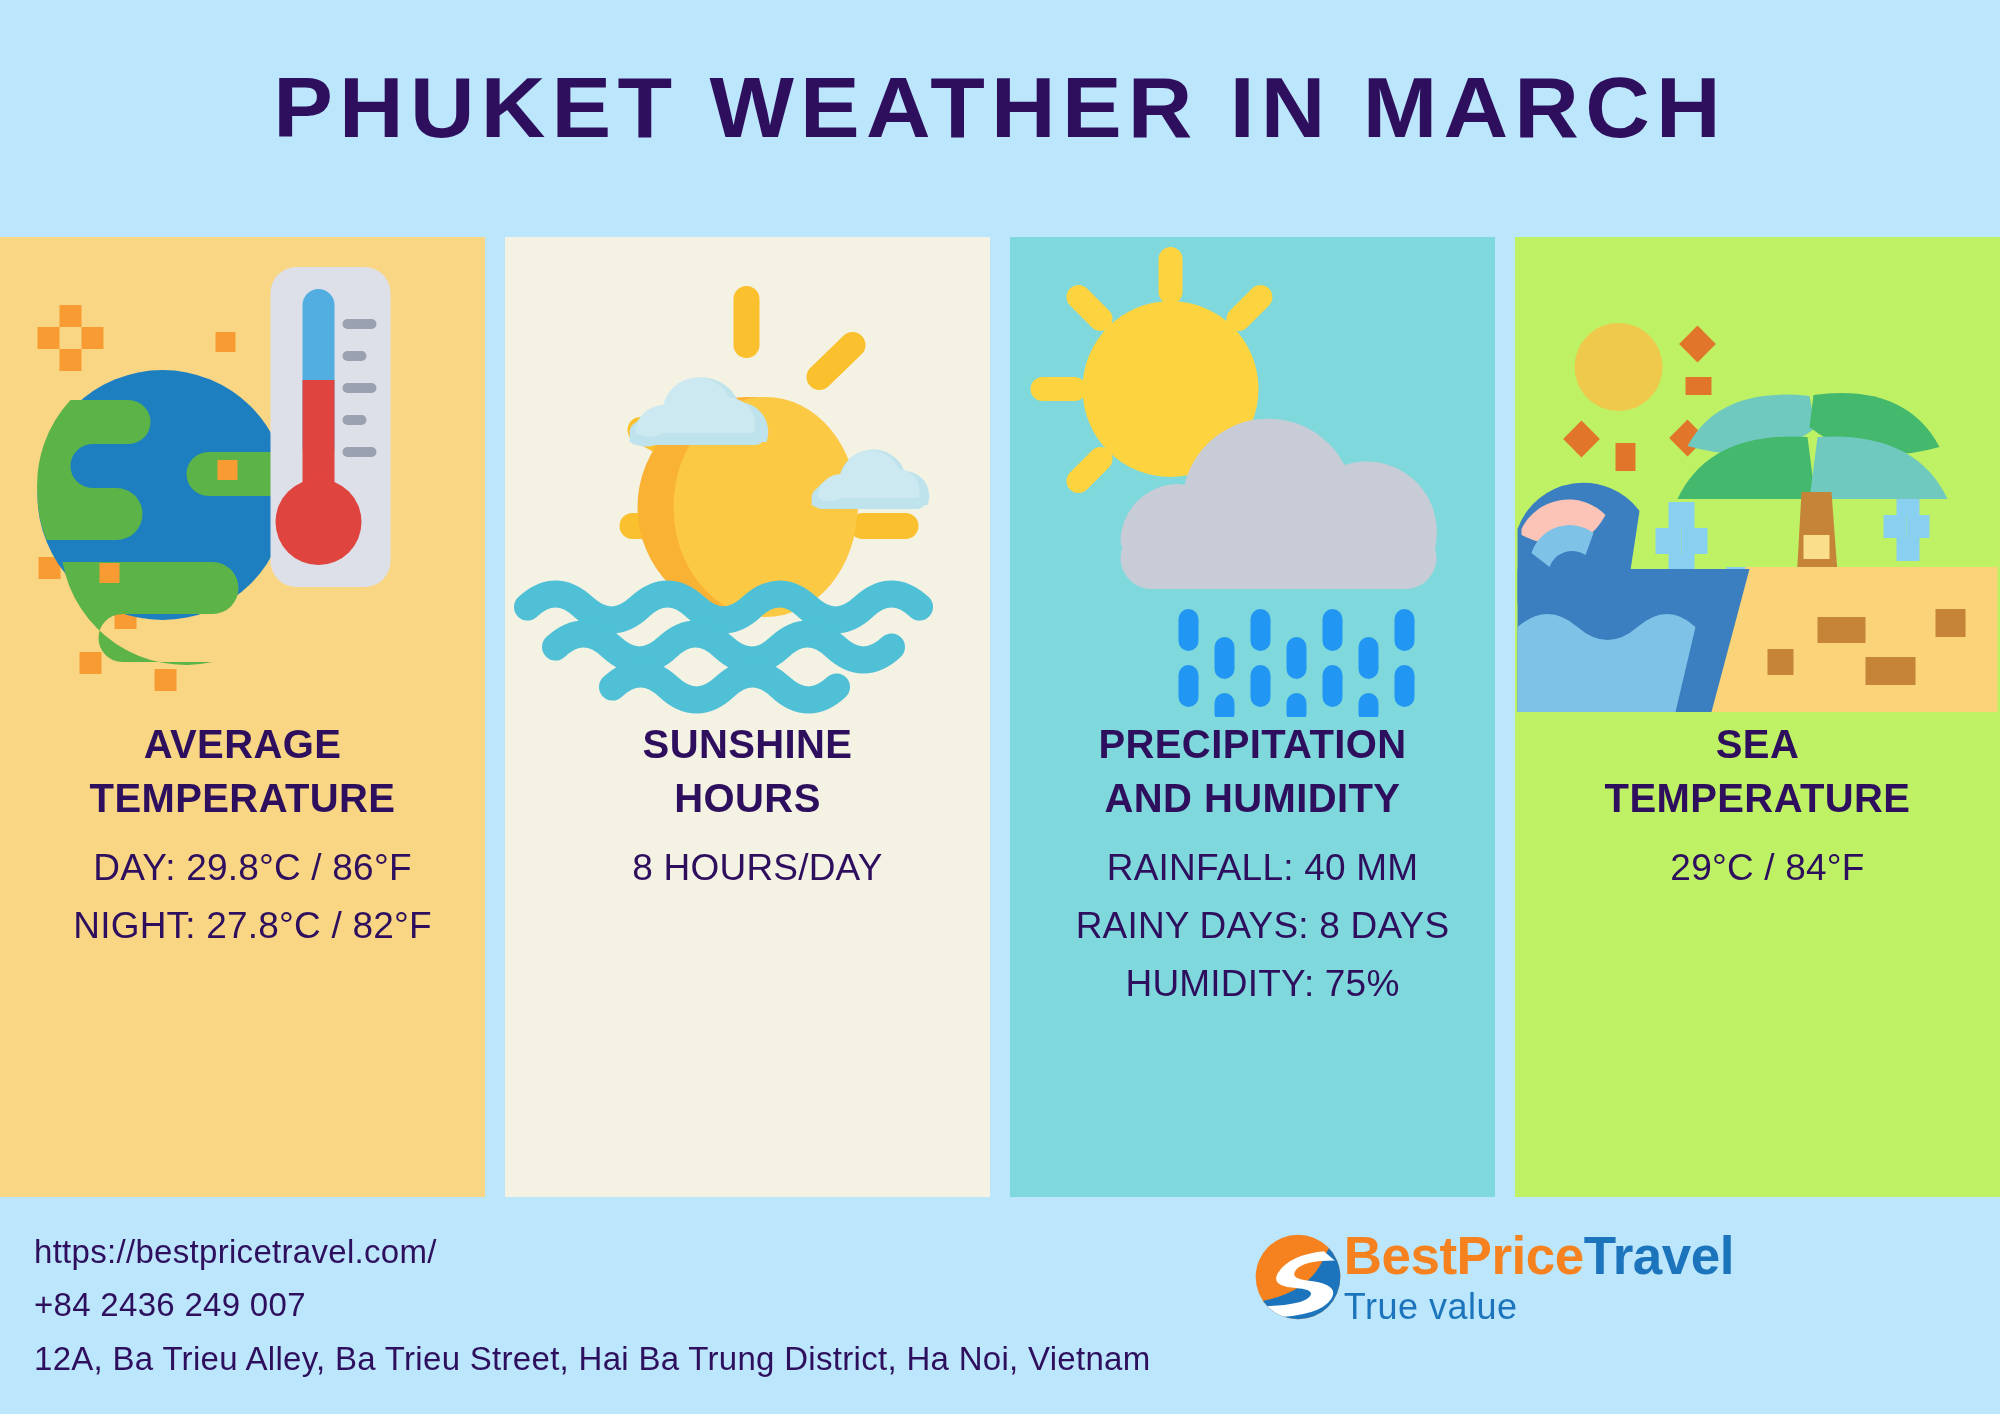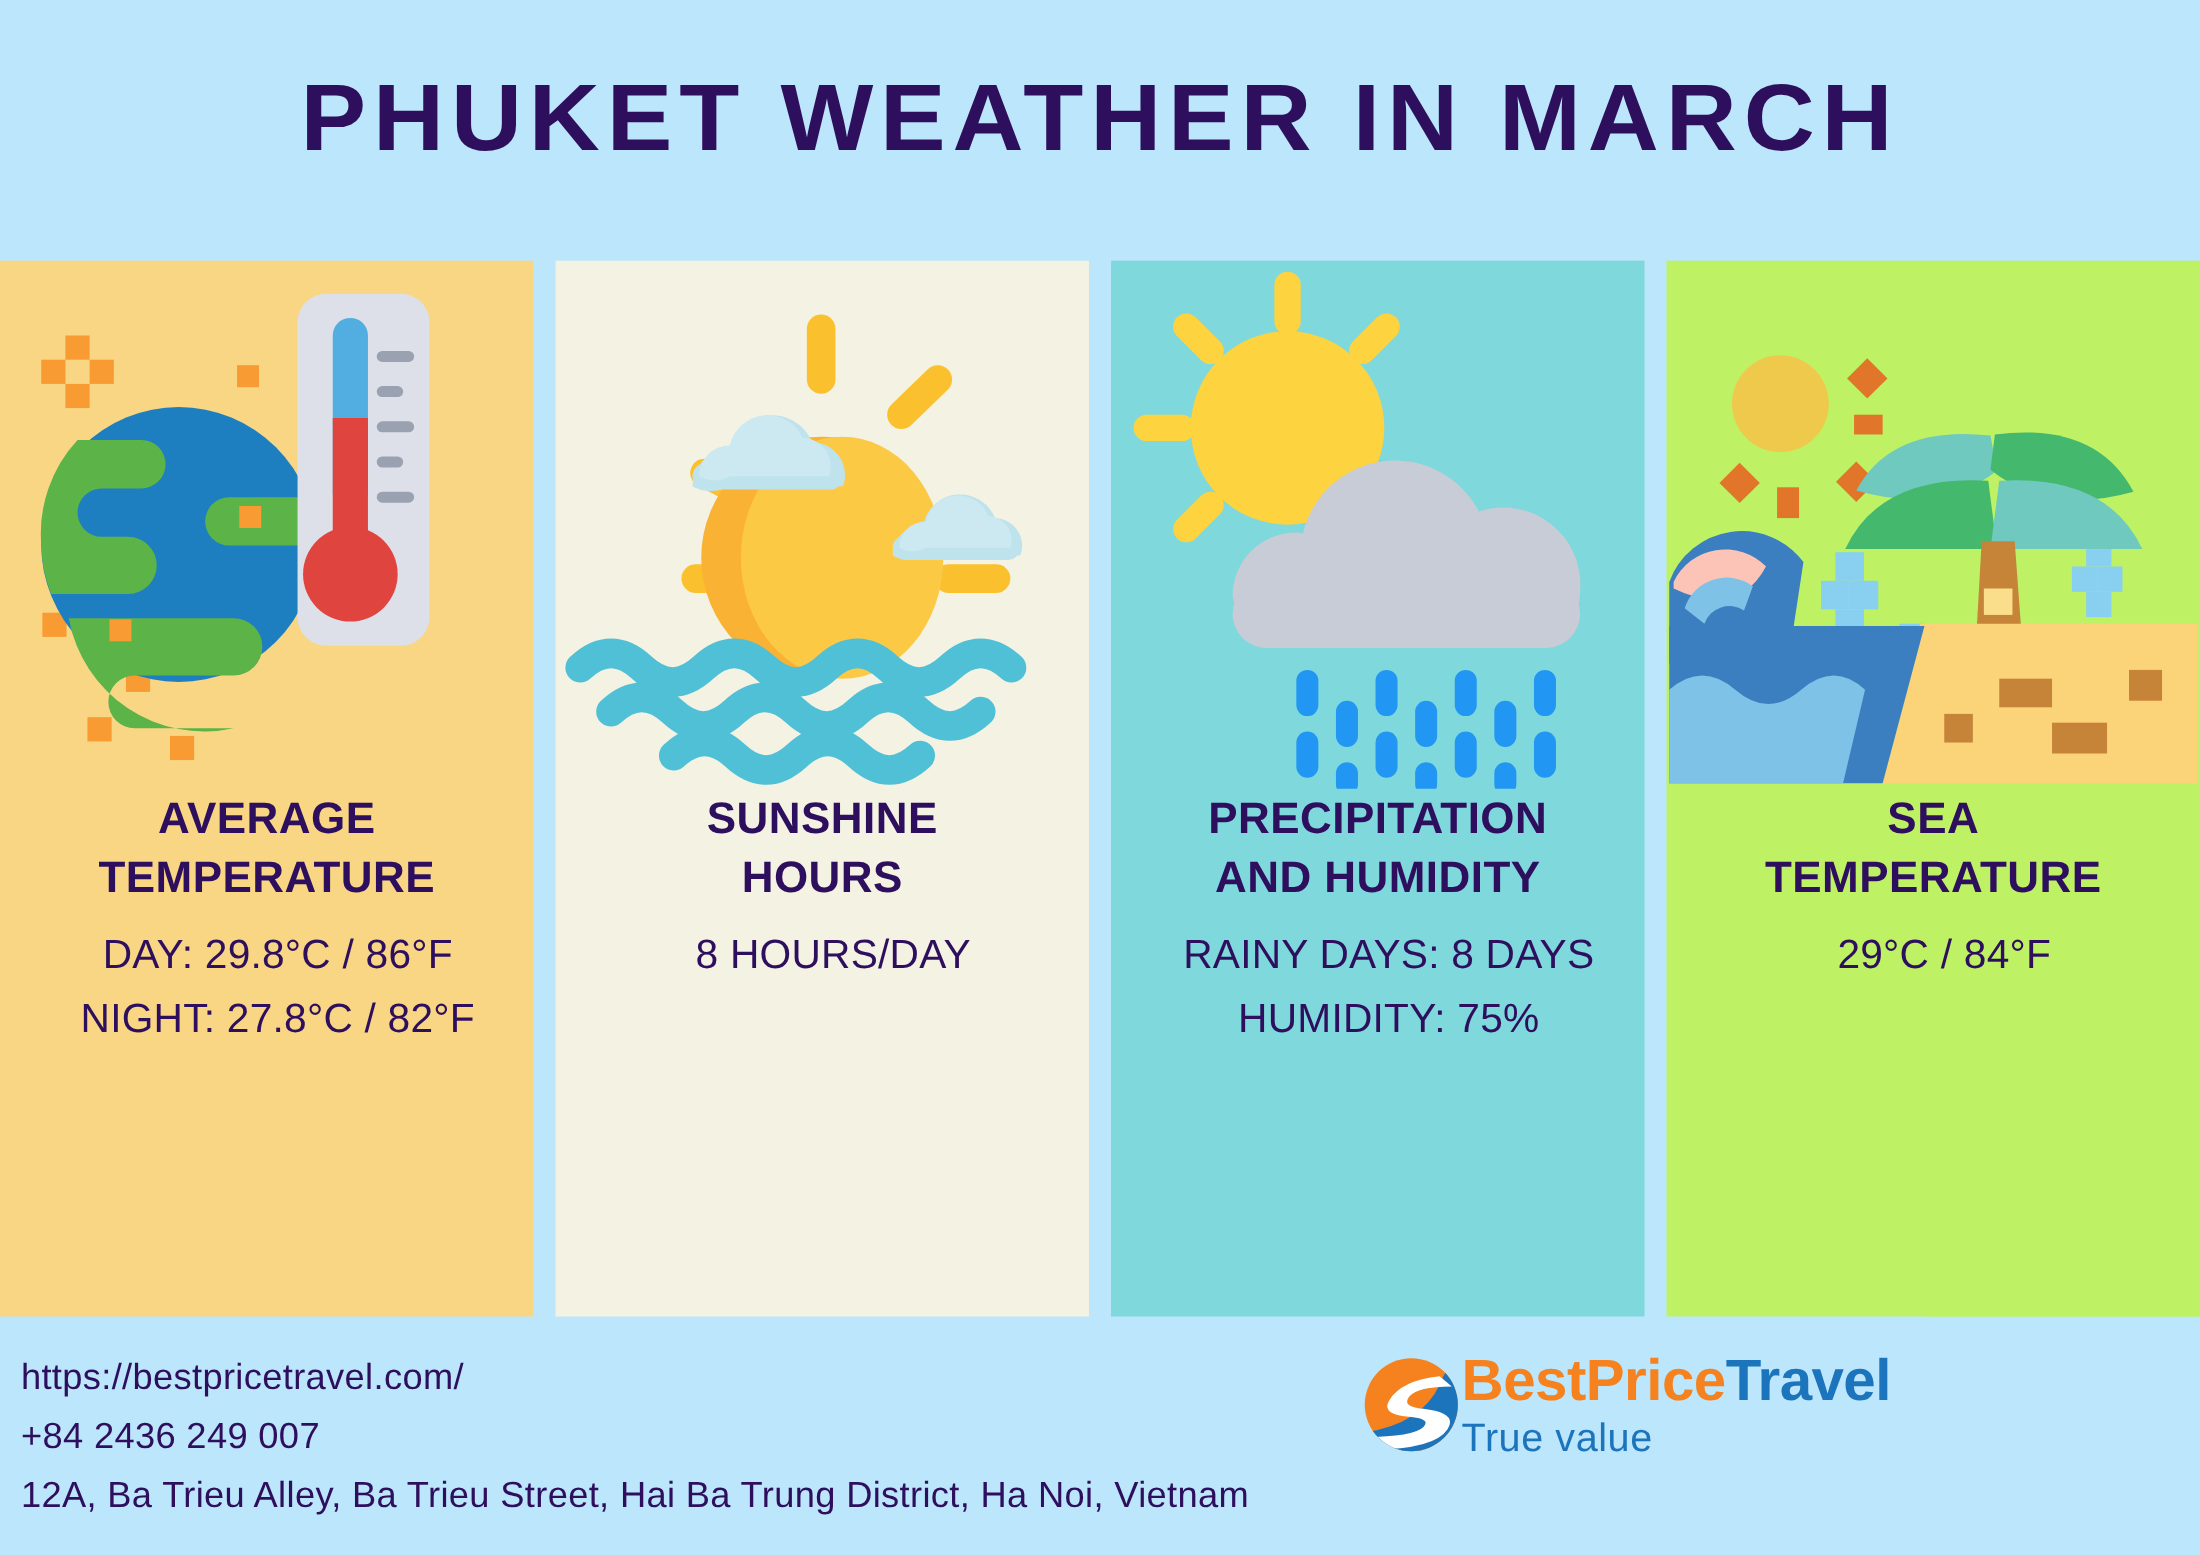--- a/index.html
+++ b/index.html
@@ -61,21 +61,21 @@
     line-height:1.46;
     letter-spacing:0.2px;
     margin-top:4px;
     padding-left:20px;
   }
   .card .stat:first-of-type { margin-top:16px; }
 
   
   .footer {
     position:absolute;
-    left:1px; bottom:0; width:1748px; height:217px;
+    left:16px; bottom:0; width:1748px; height:217px;
     background:#BCE6FB;
   }
   .footer .lines {
     position:absolute;
     left:18px; top:28px;
     color:#2E0F5E;
     font-family:"Liberation Sans Narrow","Liberation Sans",sans-serif;
     font-size:33px;
     line-height:1.62;
     letter-spacing:0.3px;
@@ -249,20 +249,21 @@
             <rect x="382" y="428" width="20" height="42" rx="10"></rect>
           </g>
         </g>
       </svg>
     </div>
     <div class="txt">
       <h2>
         <span>PRECIPITATION</span><br>
         <span>AND HUMIDITY</span>
       </h2>
+      <div class="stat">RAINFALL: 40 MM</div>
       <div class="stat">RAINY DAYS: 8 DAYS</div>
       <div class="stat">HUMIDITY:  75%</div>
     </div>
   </div>
 
   <div class="card" style="background:#bef264;">
     <div class="icon-wrap">
       <svg viewBox="0 0 480 480" width="100%" height="100%" preserveAspectRatio="xMidYMid meet">
 
         <circle cx="101" cy="130" r="44" fill="#EFC94C"></circle>

